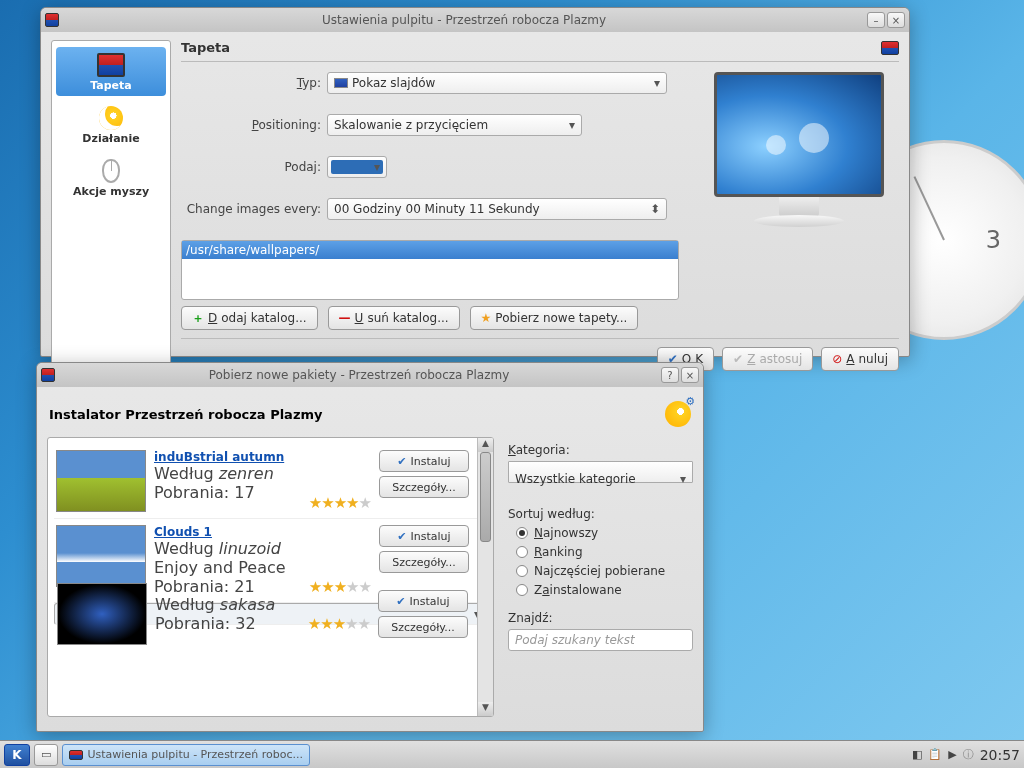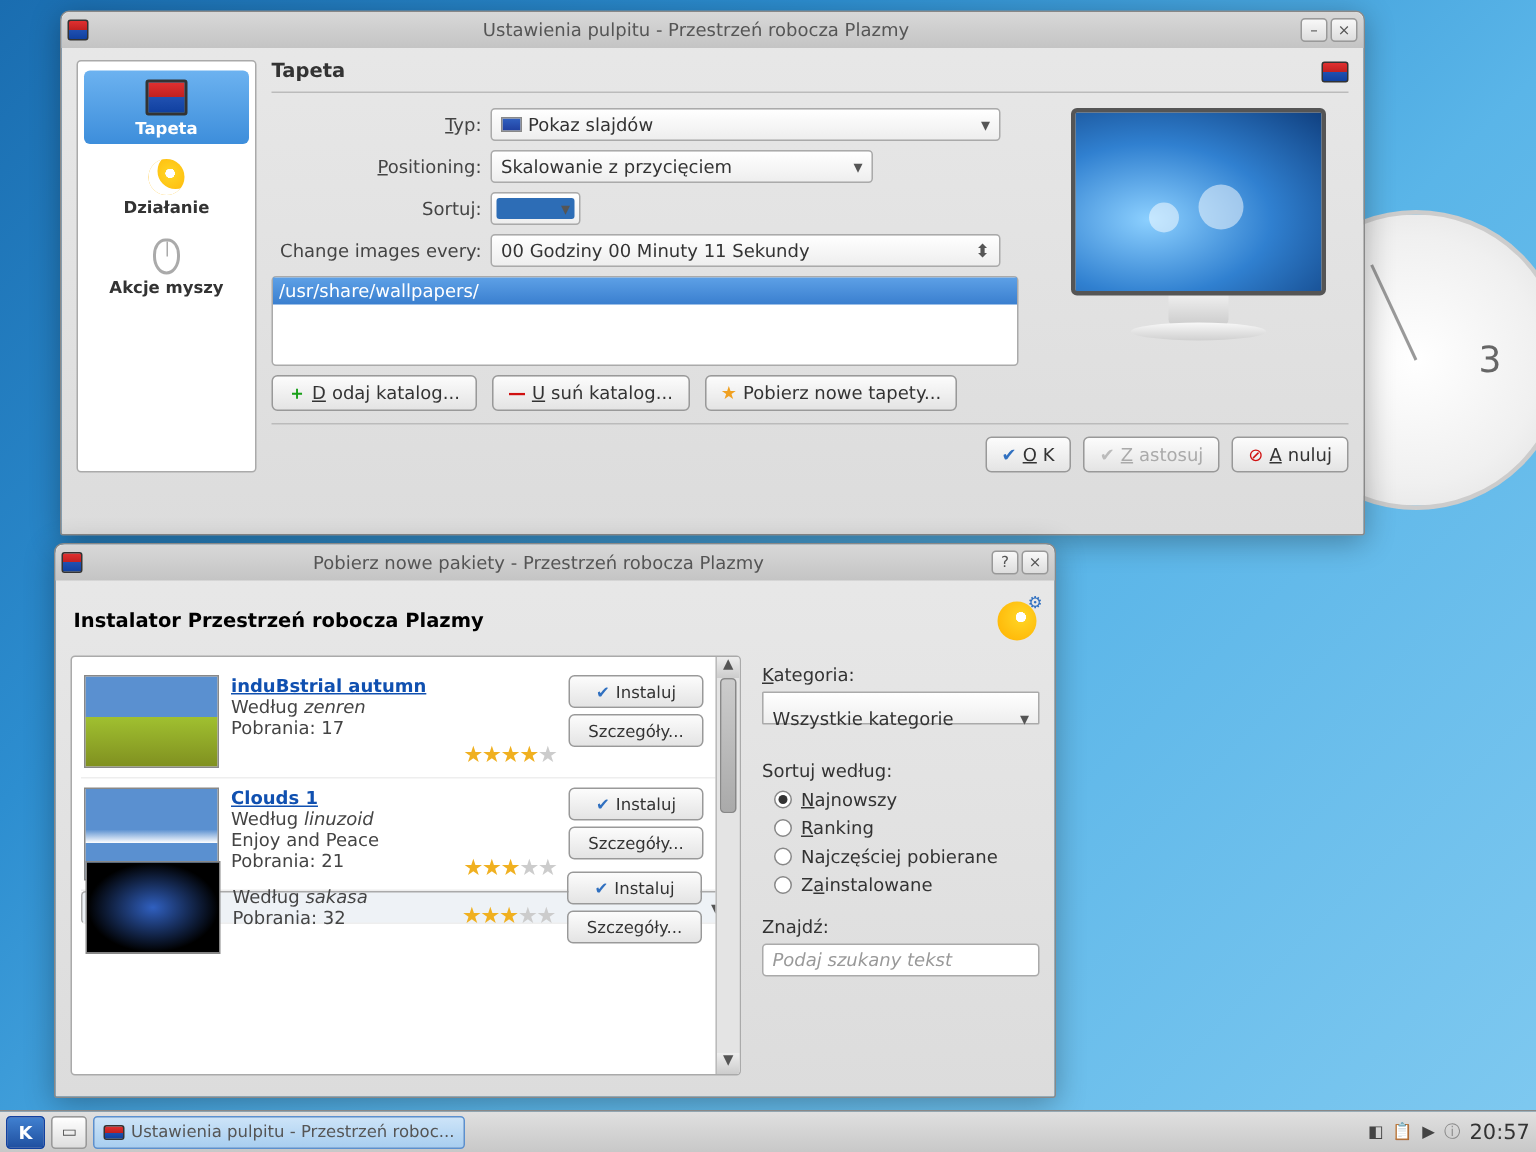--- a/index.html
+++ b/index.html
@@ -91,21 +91,21 @@
 .icon-mouse { width:18px; height:24px; border:2px solid #aaa; border-radius: 45% 45% 50% 50%; background:#fff; position:relative; margin:0 auto 2px;}
 .icon-mouse::before{content:'';position:absolute;top:0;left:50%;width:1px;height:10px;background:#aaa;}
 
 .main-pane { flex:1; }
 .section-title { font-weight:bold; font-size:13px; color:#333; display:flex; align-items:center; gap:8px; border-bottom:1px solid #bbb; padding-bottom:6px; margin-bottom:10px; }
 .section-title .spacer{flex:1;}
 .mini-monitor{width:18px;height:14px;background:linear-gradient(#e03030,#c02020 50%,#2050b0 50%,#1040a0);border:1px solid #333;border-radius:2px;}
 
 .form-area { display:flex; gap:20px; }
 .form-left { flex:1; }
-.form-row { display:flex; align-items:center; margin-bottom:6px; gap:6px; }
+.form-row { display:flex; align-items:center; margin-bottom:20px; gap:6px; }
 .form-row label { width:140px; text-align:right; color:#444; }
 .form-row .u { text-decoration: underline; }
 .sel, .spin {
   flex:1; height:22px; border:1px solid #aaa; border-radius:3px;
   background:linear-gradient(#fff,#eee);
   padding:0 22px 0 6px; font-size:12px; color:#333;
   display:flex; align-items:center; position:relative;
 }
 .sel::after{content:'▾'; position:absolute; right:6px; color:#555;}
 .spin::after{content:'⬍'; position:absolute; right:6px; color:#555;}
@@ -170,21 +170,21 @@
 .scroll-arr.up{top:0;}.scroll-arr.dn{bottom:0;}
 
 .item{display:flex;gap:8px;padding:6px 18px 6px 2px;border-bottom:1px solid #eee;}
 .item.sel{background:#eef2f6;}
 .thumb{width:90px;height:62px;border:1px solid #888;background:#7ab0e0;}
 .thumb.t1{background:linear-gradient(#5a90d0 45%,#a0c030 45%,#809020);}
 .thumb.t2{background:linear-gradient(#5a90d0 45%,#fff 60%,#5a90d0 60%);}
 .thumb.t3{background:radial-gradient(ellipse at 50% 50%,#3060c0 0%,#000 70%);}
 .item-info{flex:1;position:relative;}
 .ilink{color:#1050b0;text-decoration:underline;font-weight:bold;font-size:12px;}
-.iline{font-size:12px;color:#444;}
+.iline{font-size:16px;color:#444;}
 .iline i{font-style:italic;}
 .stars{position:absolute;bottom:0;right:0;font-size:15px;letter-spacing:-1px;}
 .stars .f{color:#f0b020;}
 .stars .e{color:#ccc;}
 .item-btns{display:flex;flex-direction:column;gap:4px;}
 .item-btns .btn{width:90px;justify-content:center;height:22px;font-size:11px;padding:0 4px;}
 
 .inst-side{width:185px;font-size:12px;color:#333;}
 .inst-side .lbl{margin:6px 0 4px;}
 .inst-side .u{text-decoration:underline;}
@@ -250,21 +250,21 @@
                   <span>Pokaz slajdów</span>
                 </div>
             </div>
             <div class="form-row">
               <label><span class="u">P</span>ositioning:</label>
               <div class="sel sel-med">
                   <span>Skalowanie z przycięciem</span>
                 </div>
             </div>
             <div class="form-row">
-              <label>Sortuj:</label>
+              <label>Podaj:</label>
               <div class="sel-color sel">
                   <div class="swatch"></div>
                 </div>
             </div>
             <div class="form-row">
               <label style="width:140px">Change images every:</label>
               <div class="spin sel-wide">
                   <span>00 Godziny 00 Minuty 11 Sekundy</span>
                 </div>
             </div>

